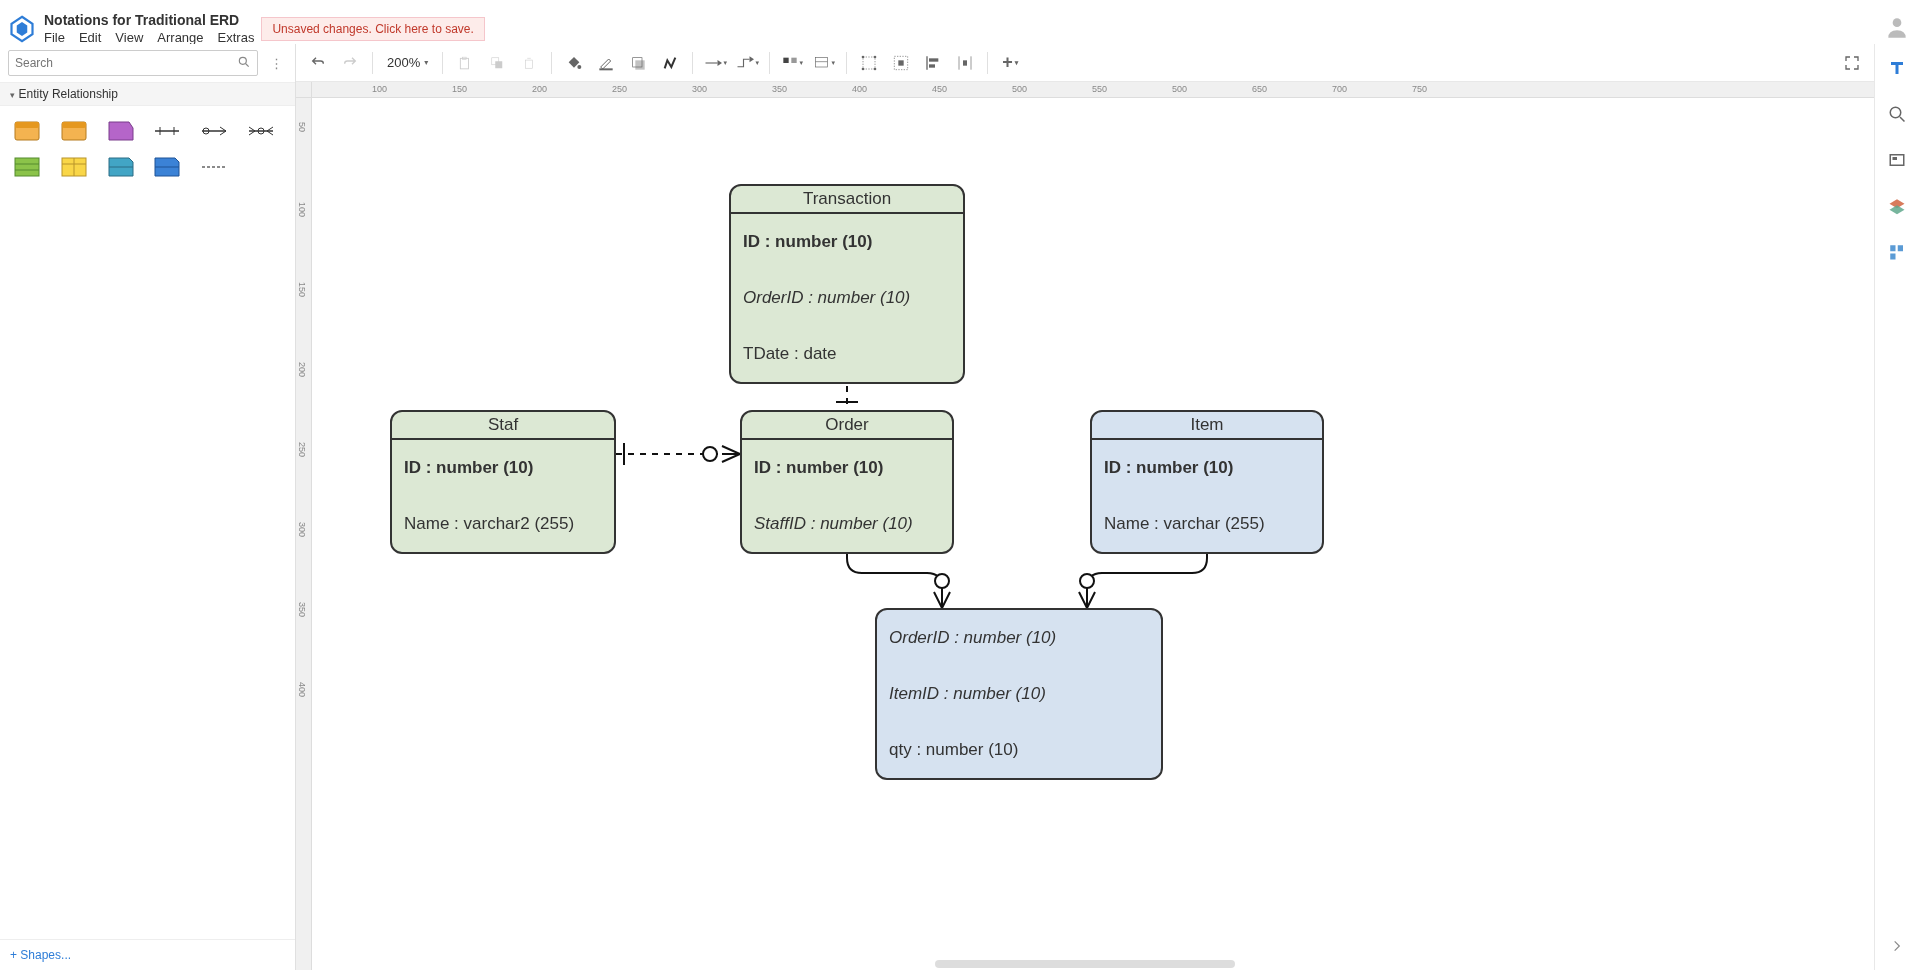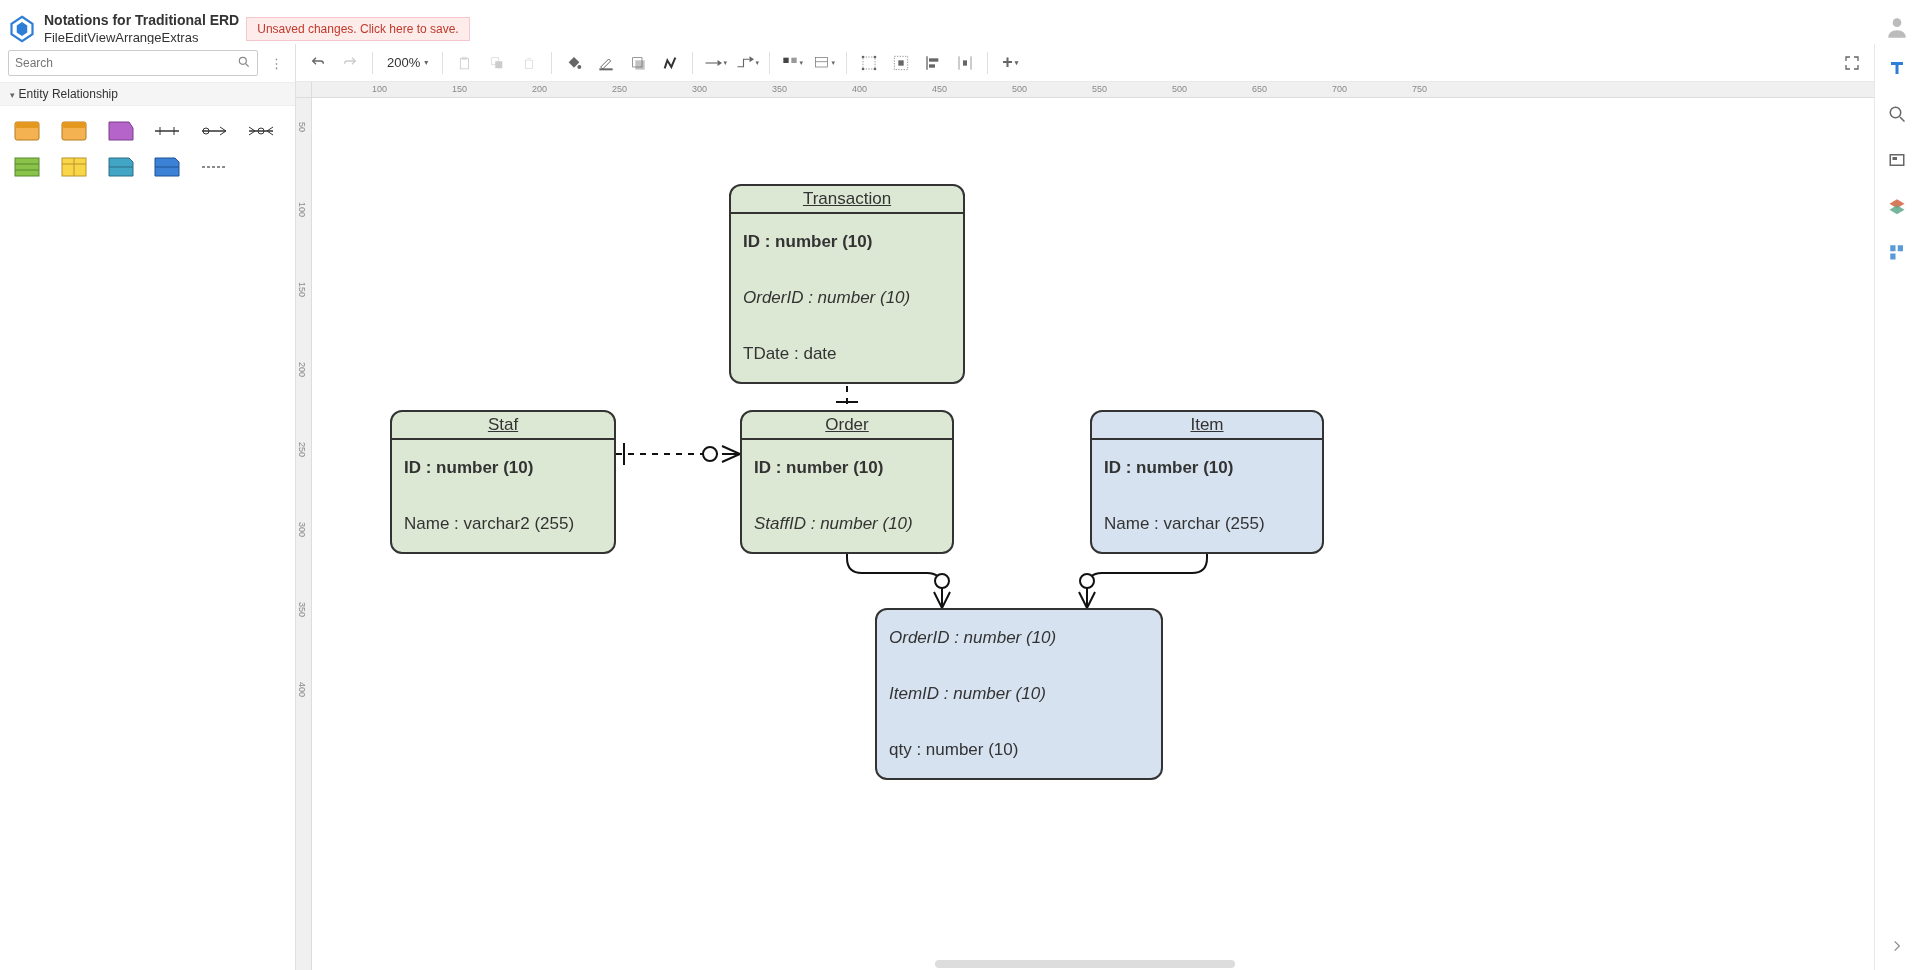--- a/index.html
+++ b/index.html
@@ -4,21 +4,21 @@
 <style>
 * { margin: 0; padding: 0; box-sizing: border-box; }
 body { font-family: -apple-system, BlinkMacSystemFont, "Segoe UI", Helvetica, Arial, sans-serif; font-size: 13px; color: #333; background: #fff; overflow: hidden; }
 
 
 .header { display: flex; align-items: center; padding: 4px 8px; border-bottom: 1px solid #eee; height: 58px; }
 .logo { width: 28px; height: 28px; margin-right: 8px; display: flex; align-items: center; justify-content: center; }
 .logo svg { width: 28px; height: 28px; }
 .title-block { display: flex; flex-direction: column; }
 .doc-title { font-weight: 600; font-size: 14px; }
-.menu-bar { display: flex; margin-top: 2px; }
+.menu-bar { display: flex; gap: 14px; margin-top: 2px; }
 .menu-item { font-size: 13px; cursor: pointer; }
 .save-notice { margin-left: 7px; background: #fdecea; color: #c0392b; border: 1px solid #f5c6cb; padding: 4px 10px; font-size: 12px; border-radius: 0; cursor: pointer; }
 .user-icon { margin-left: auto; color: #999; }
 
 
 .left-panel { position: absolute; top: 44px; left: 0; bottom: 0; width: 296px; border-right: 1px solid #e0e0e0; background: #fff; display: flex; flex-direction: column; }
 .search-row { display: flex; align-items: center; padding: 6px 8px; gap: 8px; }
 .search-box { flex: 1; display: flex; align-items: center; border: 1px solid #ccc; border-radius: 2px; padding: 2px 6px; height: 26px; }
 .search-box input { border: none; outline: none; flex: 1; font-size: 12px; }
 .search-box .mag { color: #888; }
@@ -48,21 +48,21 @@
 .ruler-v { position: absolute; top: 16px; left: 0; bottom: 0; width: 16px; background: #f0f0f0; border-right: 1px solid #ddd; }
 .ruler-corner { position: absolute; top: 0; left: 0; width: 16px; height: 16px; background: #f0f0f0; border-right: 1px solid #ddd; border-bottom: 1px solid #ddd; }
 .ruler-h .tick { position: absolute; top: 2px; font-size: 9px; color: #888; }
 .ruler-v .tick { position: absolute; left: 1px; font-size: 9px; color: #888; writing-mode: vertical-rl; }
 .canvas { position: absolute; top: 16px; left: 16px; right: 0; bottom: 0; background: #fff; }
 
 
 .entity { position: absolute; border: 2px solid #333; border-radius: 12px; overflow: hidden; background: #fff; }
 .entity.green { background: #dce8d4; }
 .entity.blue { background: #d6e2f0; }
-.entity-title { text-align: center; font-size: 17px; padding: 3px 8px; border-bottom: 2px solid #333; text-decoration: underline; }
+.entity-title { text-align: center; font-size: 17px; padding: 3px 8px; border-bottom: 2px solid #333; }
 .entity-row { font-size: 17px; padding: 18px 12px; }
 .entity-row.pk { font-weight: bold; }
 .entity-row.fk { font-style: italic; }
 
 
 .right-panel { position: absolute; top: 44px; right: 0; bottom: 0; width: 44px; border-left: 1px solid #e8e8e8; background: #fff; display: flex; flex-direction: column; align-items: center; padding-top: 10px; gap: 18px; }
 .rp-btn { width: 28px; height: 28px; display: flex; align-items: center; justify-content: center; cursor: pointer; color: #666; }
 .rp-collapse { margin-top: auto; margin-bottom: 10px; }
 .hscroll { position: absolute; bottom: 2px; left: 50%; transform: translateX(-50%); width: 300px; height: 8px; background: #ddd; border-radius: 4px; }
 
@@ -175,20 +175,21 @@
           <path d="M2 3 L22 3 L26 7 L26 21 L2 21 Z" fill="#3b82d6" stroke="#1e5396"></path>
           <line x1="2" y1="12" x2="26" y2="12" stroke="#1e5396"></line>
         </svg>
       </div>
     <div class="shape-cell">
         <svg>
           <line x1="2" y1="12" x2="26" y2="12" stroke="#666" stroke-width="1.5" stroke-dasharray="3 2"></line>
         </svg>
       </div>
   </div>
+  <div class="more-shapes">Shapes...</div>
 </div>
 
 <div class="toolbar">
   <div class="tb-btn">
       <svg width="16" height="16" viewBox="0 0 24 24">
         <path d="M9 14 L4 9 L9 4 M4 9 H16 Q20 9 20 13" fill="none" stroke="#666" stroke-width="2"></path>
       </svg>
     </div>
   <div class="tb-btn disabled">
       <svg width="16" height="16" viewBox="0 0 24 24">

